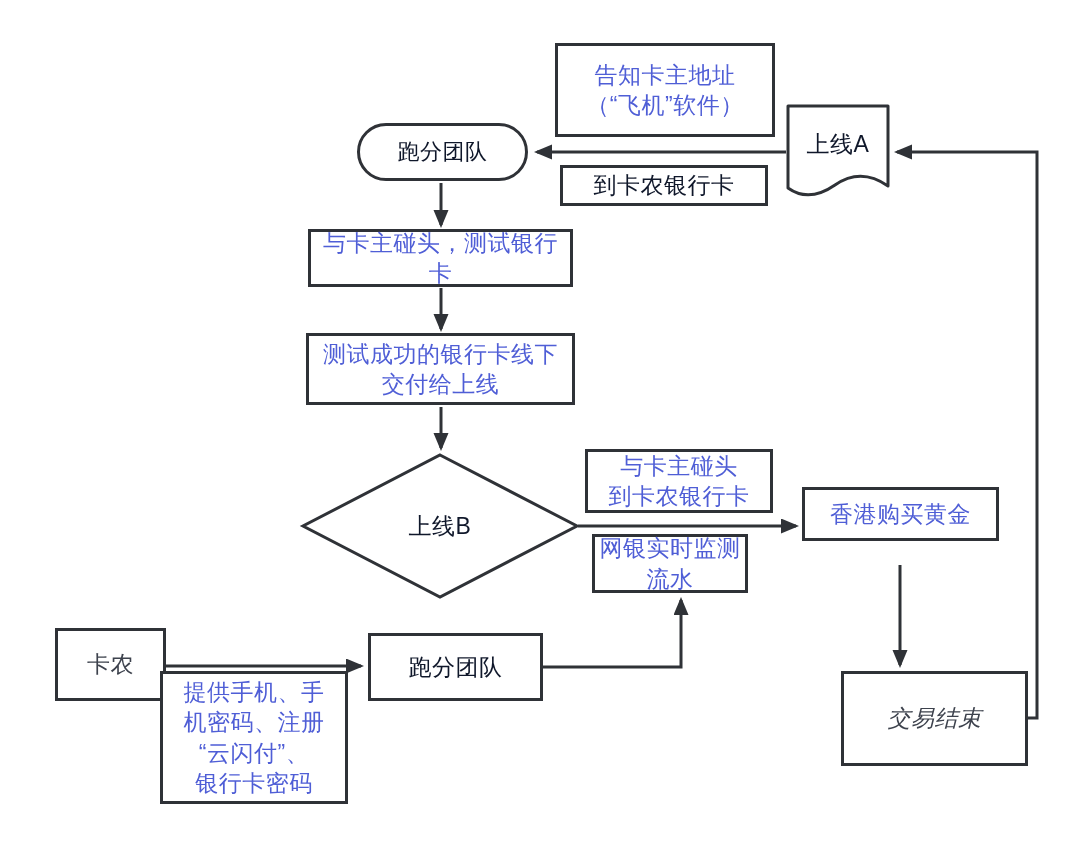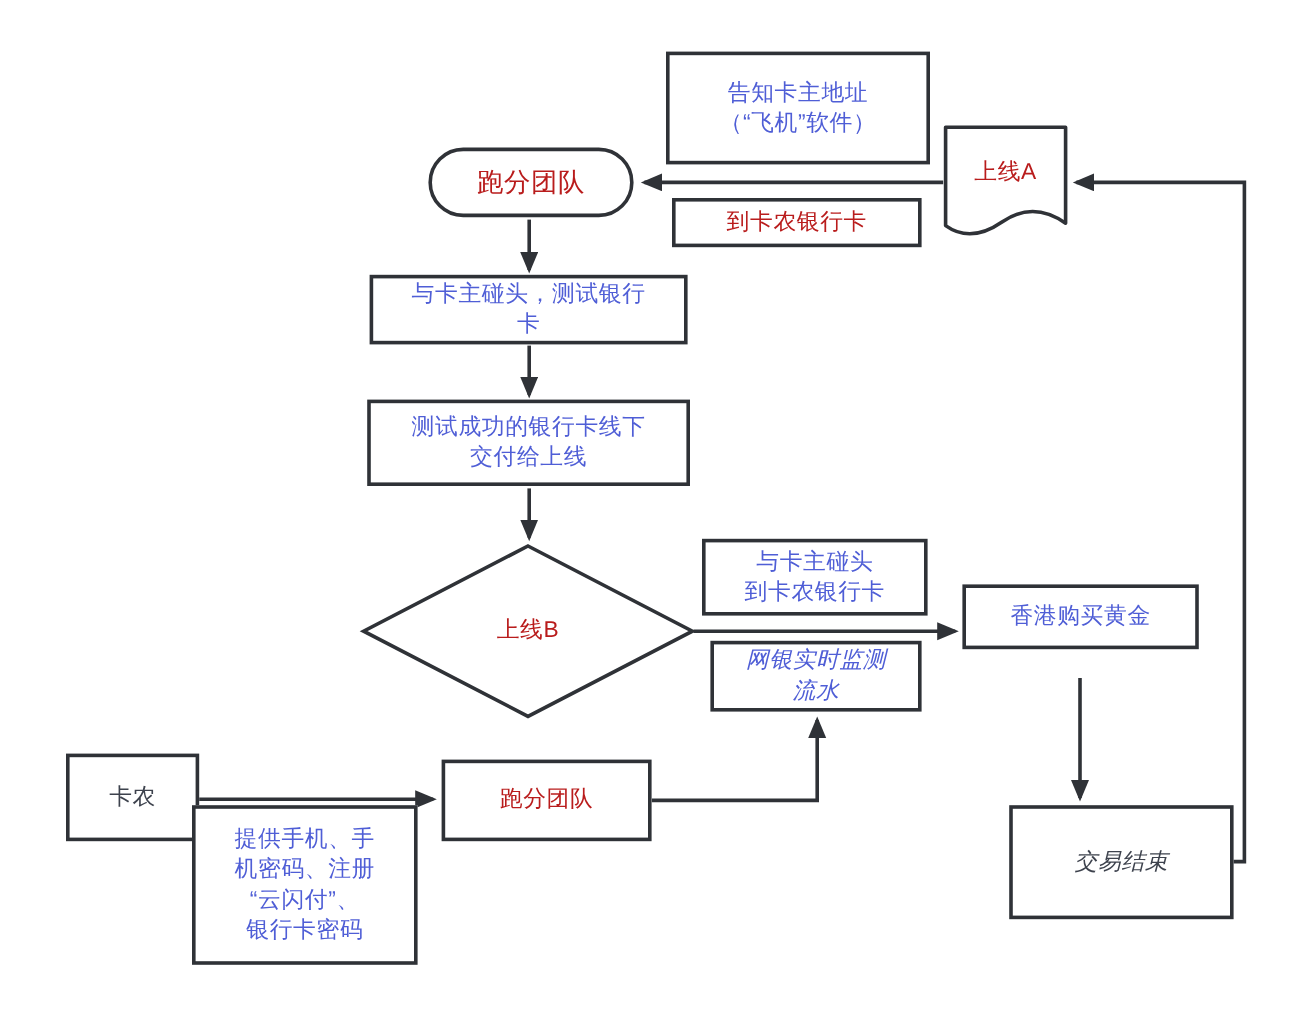--- a/index.html
+++ b/index.html
@@ -12,37 +12,37 @@
   }
   svg.layer{position:absolute;left:0;top:0;width:1080px;height:848px;}
   .node{
     position:absolute;
     display:flex;align-items:center;justify-content:center;
     text-align:center;
     white-space:pre-line;
     background:#ffffff;
     border:3px solid #2f3237;
     box-sizing:border-box;
-    font-size:19px;line-height:1.32;
+    font-size:23px;line-height:1.32;
     letter-spacing:0.5px;
   }
   .noborder{border:none;background:transparent;pointer-events:none;}
   .blue{color:#4f5ed6;}
-  .red{color:#b91c1c;}
+  .red{color:#0f172a;}
   .dark{color:#3d424d;margin-left:12px;}
 
   #team-top{left:357px;top:123px;width:171px;height:58px;border-radius:29px;font-size:22px;}
   #notify{left:555px;top:43px;width:220px;height:94px;}
   #salary{left:560px;top:165px;width:208px;height:41px;}
   #upline-a{left:786px;top:104px;width:104px;height:80px;}
   #meet{left:308px;top:229px;width:265px;height:58px;}
   #deliver{left:306px;top:333px;width:269px;height:72px;}
   #upline-b{left:303px;top:455px;width:274px;height:142px;}
   #transfer{left:585px;top:449px;width:188px;height:64px;}
-  #monitor{left:592px;top:534px;width:176px;height:59px;font-style:italic;}
+  #monitor{left:592px;top:534px;width:156px;height:59px;}
   #gold{left:802px;top:487px;width:197px;height:54px;}
   #farmer{left:43px;top:628px;width:111px;height:73px;}
   #team-bottom{left:368px;top:633px;width:175px;height:68px;}
   #provide{left:160px;top:671px;width:188px;height:133px;}
   #end{left:829px;top:671px;width:187px;height:95px;font-style:italic;}
 </style>
 </head>
 <body>
 
 <div class="canvas">

